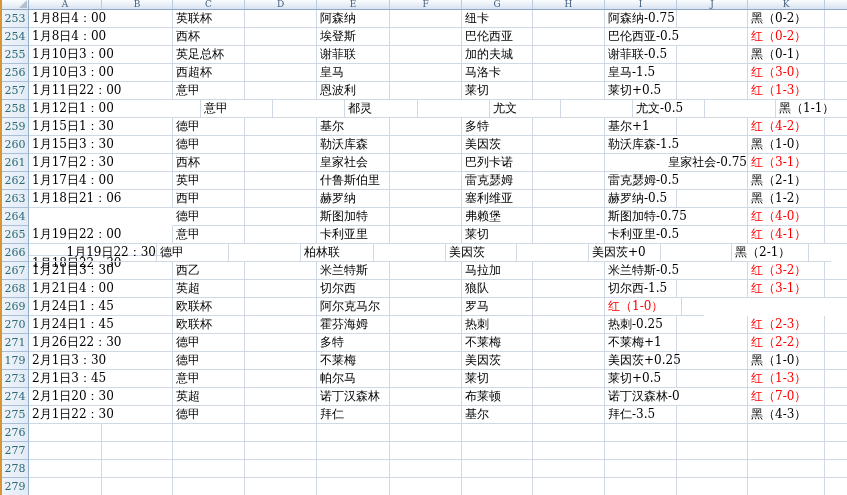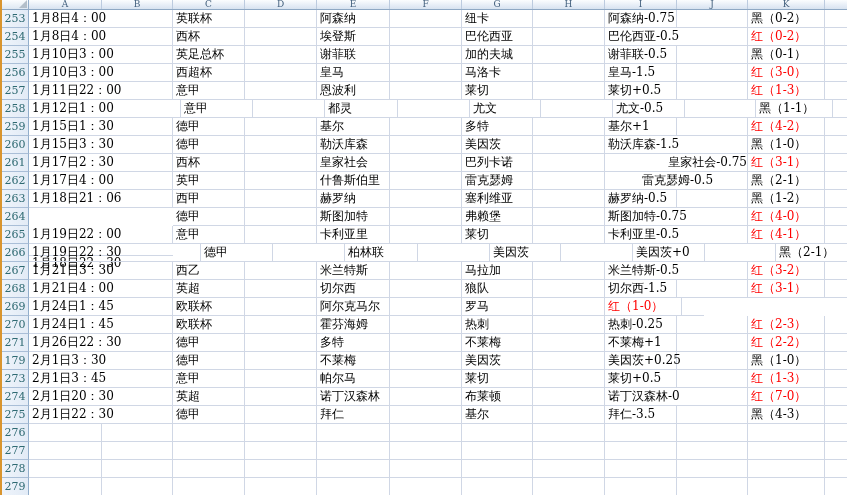--- a/index.html
+++ b/index.html
@@ -115,21 +115,21 @@
         <div class="cell" style="width: 72px;"></div>
         <div class="cell" style="width: 71px;">莱切</div>
         <div class="cell" style="width: 72px;"></div>
         <div class="cell" style="width: 72px;">莱切+0.5</div>
         <div class="cell" style="width: 71px;"></div>
         <div class="cell red" style="width: 77px;">红（1-3）</div>
         <div class="cell nob" style="width: 22px;"></div>
       </div>
       <div class="row">
         <div class="rowhead" style="width: 27px;">258</div>
-        <div class="cell" style="width: 152px;">1月12日1：00</div>
+        <div class="cell" style="width: 172px;">1月12日1：00</div>
         <div class="cell" style="width: 72px;">意甲</div>
         <div class="cell" style="width: 72px;"></div>
         <div class="cell" style="width: 73px;">都灵</div>
         <div class="cell" style="width: 72px;"></div>
         <div class="cell" style="width: 71px;">尤文</div>
         <div class="cell" style="width: 72px;"></div>
         <div class="cell" style="width: 72px;">尤文-0.5</div>
         <div class="cell" style="width: 71px;"></div>
         <div class="cell" style="width: 77px;">黑（1-1）</div>
         <div class="cell nob" style="width: 22px;"></div>
@@ -176,21 +176,21 @@
       </div>
       <div class="row">
         <div class="rowhead" style="width: 27px;">262</div>
         <div class="cell" style="width: 144px;">1月17日4：00</div>
         <div class="cell" style="width: 72px;">英甲</div>
         <div class="cell" style="width: 72px;"></div>
         <div class="cell" style="width: 73px;">什鲁斯伯里</div>
         <div class="cell" style="width: 72px;"></div>
         <div class="cell" style="width: 71px;">雷克瑟姆</div>
         <div class="cell" style="width: 72px;"></div>
-        <div class="cell" style="width: 143px; text-align: center;">雷克瑟姆-0.5</div>
+        <div class="cell" style="width: 143px;">雷克瑟姆-0.5</div>
         <div class="cell" style="width: 77px;">黑（2-1）</div>
         <div class="cell nob" style="width: 22px;"></div>
       </div>
       <div class="row">
         <div class="rowhead" style="width: 27px;">263</div>
         <div class="cell" style="width: 144px;">1月18日21：06</div>
         <div class="cell" style="width: 72px;">西甲</div>
         <div class="cell" style="width: 72px;"></div>
         <div class="cell" style="width: 73px;">赫罗纳</div>
         <div class="cell" style="width: 72px;"></div>
@@ -222,21 +222,21 @@
         <div class="cell" style="width: 73px;">卡利亚里</div>
         <div class="cell" style="width: 72px;"></div>
         <div class="cell" style="width: 71px;">莱切</div>
         <div class="cell" style="width: 72px;"></div>
         <div class="cell" style="width: 143px;">卡利亚里-0.5</div>
         <div class="cell red" style="width: 77px;">红（4-1）</div>
         <div class="cell nob" style="width: 22px;"></div>
       </div>
       <div class="row">
         <div class="rowhead" style="width: 27px;">266</div>
-        <div class="cell" style="width: 172px;">1月19日22：30</div>
+        <div class="cell" style="width: 128px; text-align: right;">1月19日22：30</div>
         <div class="cell" style="width: 72px;">德甲</div>
         <div class="cell" style="width: 72px;"></div>
         <div class="cell" style="width: 73px;">柏林联</div>
         <div class="cell" style="width: 72px;"></div>
         <div class="cell" style="width: 71px;">美因茨</div>
         <div class="cell" style="width: 72px;"></div>
         <div class="cell" style="width: 72px;">美因茨+0</div>
         <div class="cell" style="width: 71px;"></div>
         <div class="cell" style="width: 77px;">黑（2-1）</div>
         <div class="cell nob" style="width: 22px;"></div>

